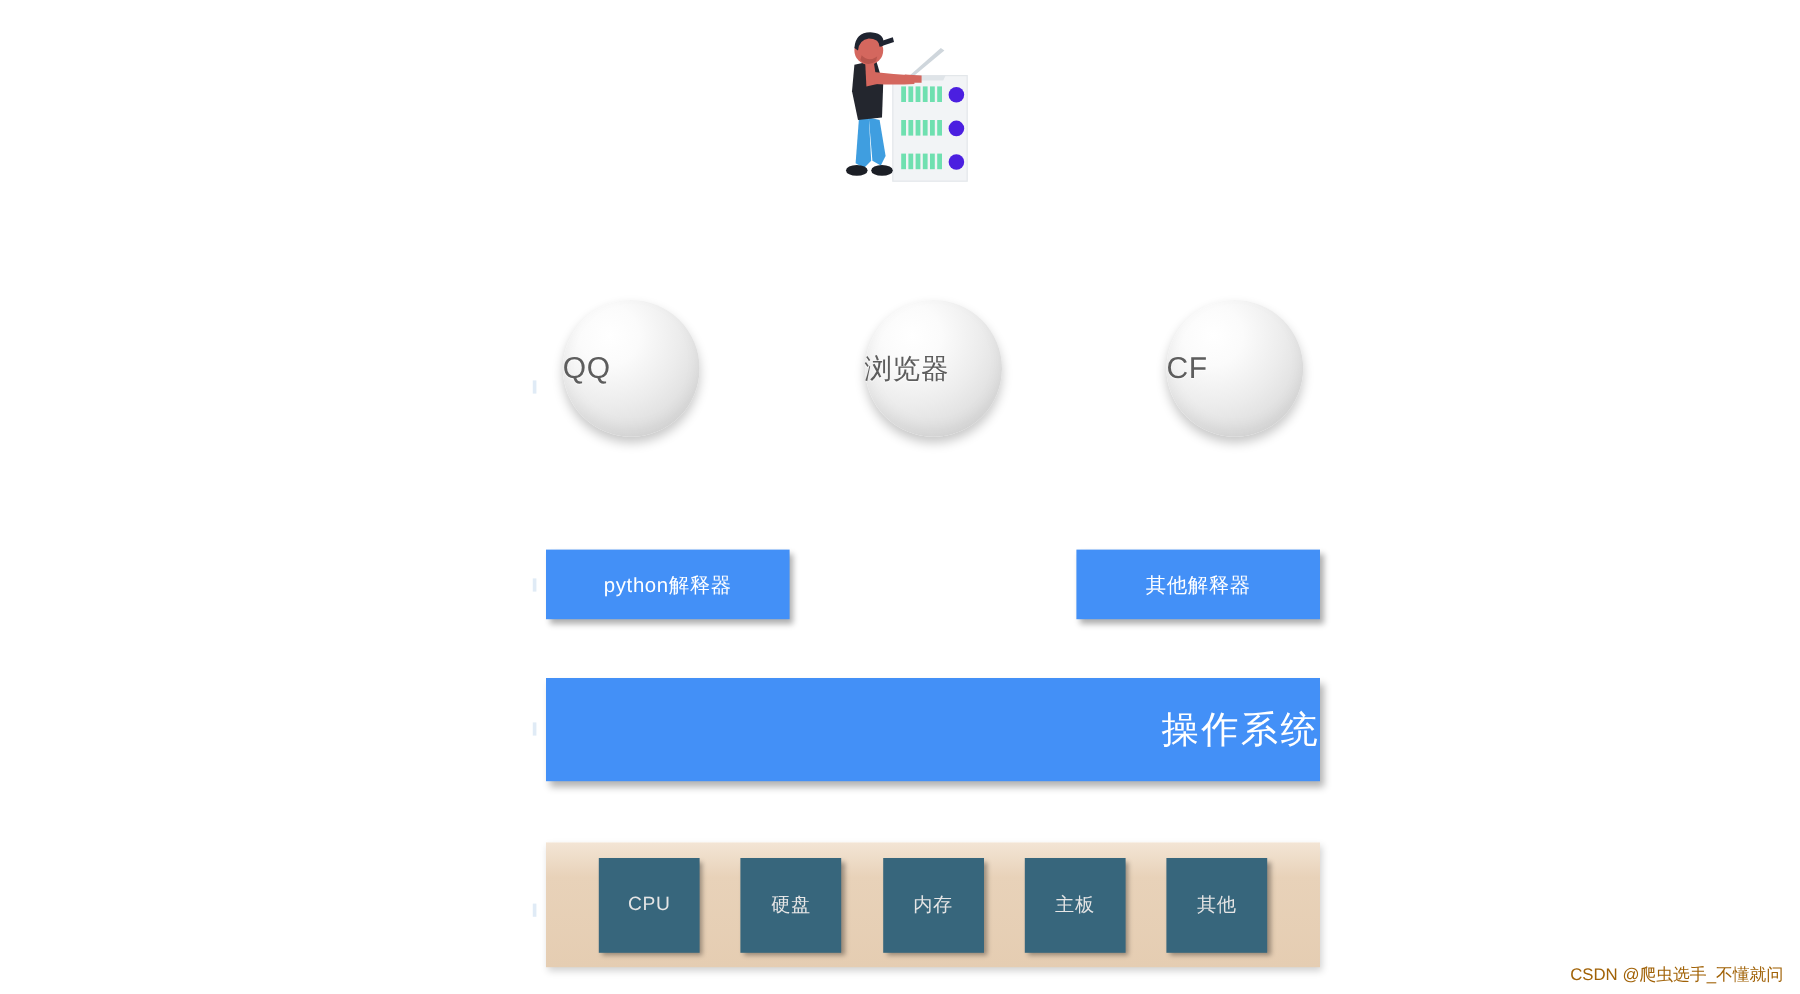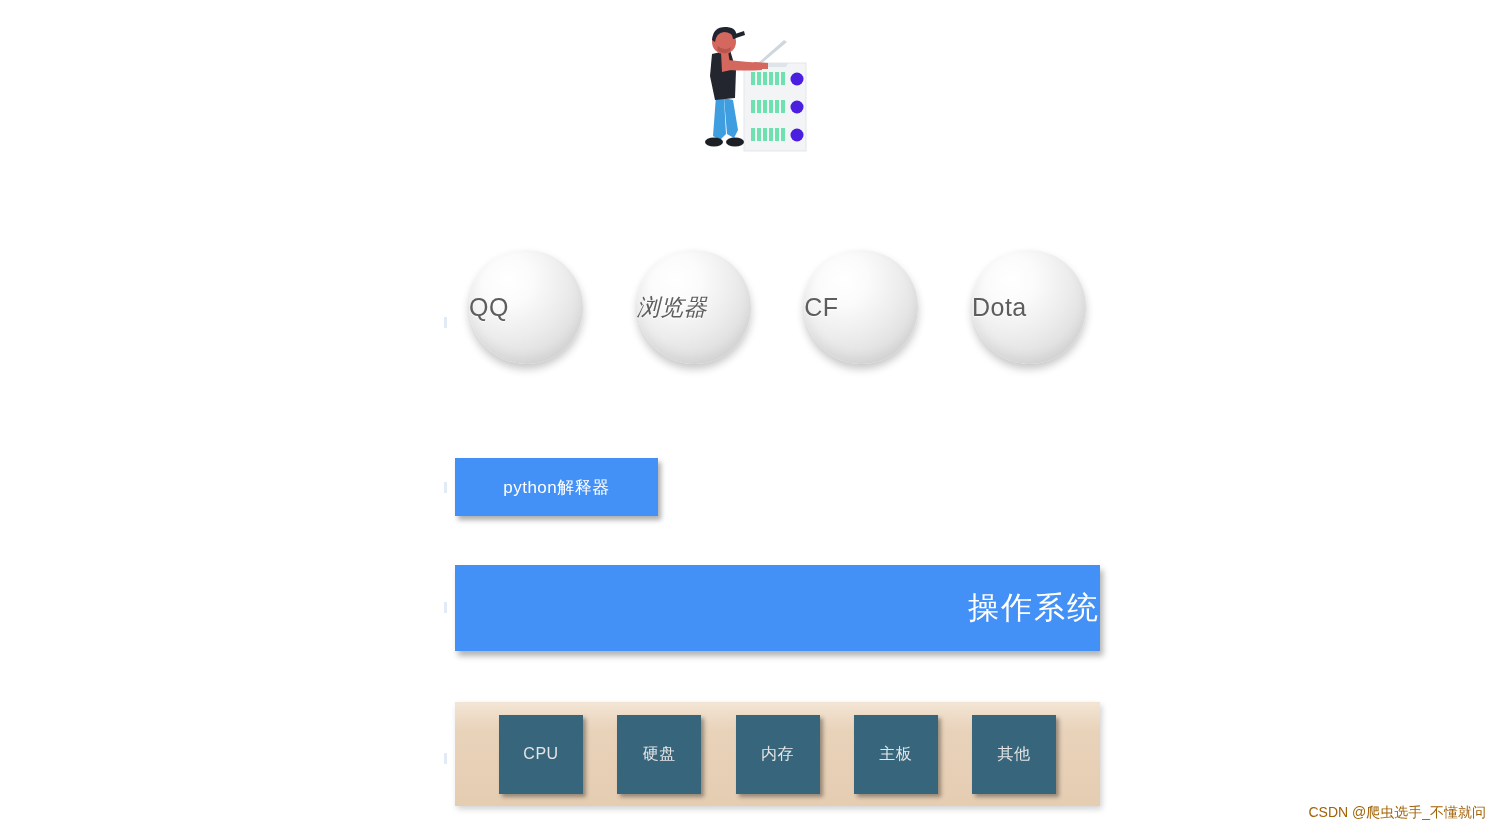--- a/index.html
+++ b/index.html
@@ -56,21 +56,21 @@
       0 5px 9px rgba(0,0,0,0.22),
       inset 0 -6px 12px rgba(0,0,0,0.05);
     display: flex;
     align-items: center;
     color: #5d5d5d;
     font-size: 25px;
     letter-spacing: 0.5px;
     text-shadow: 0 1px 1px rgba(255,255,255,0.85);
     position: relative;
   }
-  .sphere.cjk { font-size: 23px; font-style: italic; }
+  .sphere.cjk { font-size: 23px; }
 
   
   #interpreters-row {
     top: 458px;
     height: 58px;
     display: flex;
     justify-content: space-between;
     align-items: stretch;
   }
   .interp-box {
@@ -219,30 +219,30 @@
 <div class="layer" id="apps-row">
   <div class="sphere">
     <span>QQ</span>
   </div>
   <div class="sphere cjk">
     <span>浏览器</span>
   </div>
   <div class="sphere">
     <span>CF</span>
   </div>
-  <div class="sphere">
-    <span>Dota</span>
-  </div>
 </div>
 
 <div class="tick" style="top:482px"></div>
 <div class="layer" id="interpreters-row">
   <div class="interp-box">
     <span>python解释器</span>
   </div>
+  <div class="interp-box">
+    <span>其他解释器</span>
+  </div>
 </div>
 
 <div class="tick" style="top:602px"></div>
 <div class="layer" id="os-bar">
   <span>操作系统</span>
 </div>
 
 <div class="tick" style="top:753px"></div>
 <div class="layer" id="hardware-panel">
   <div class="hw-box">

